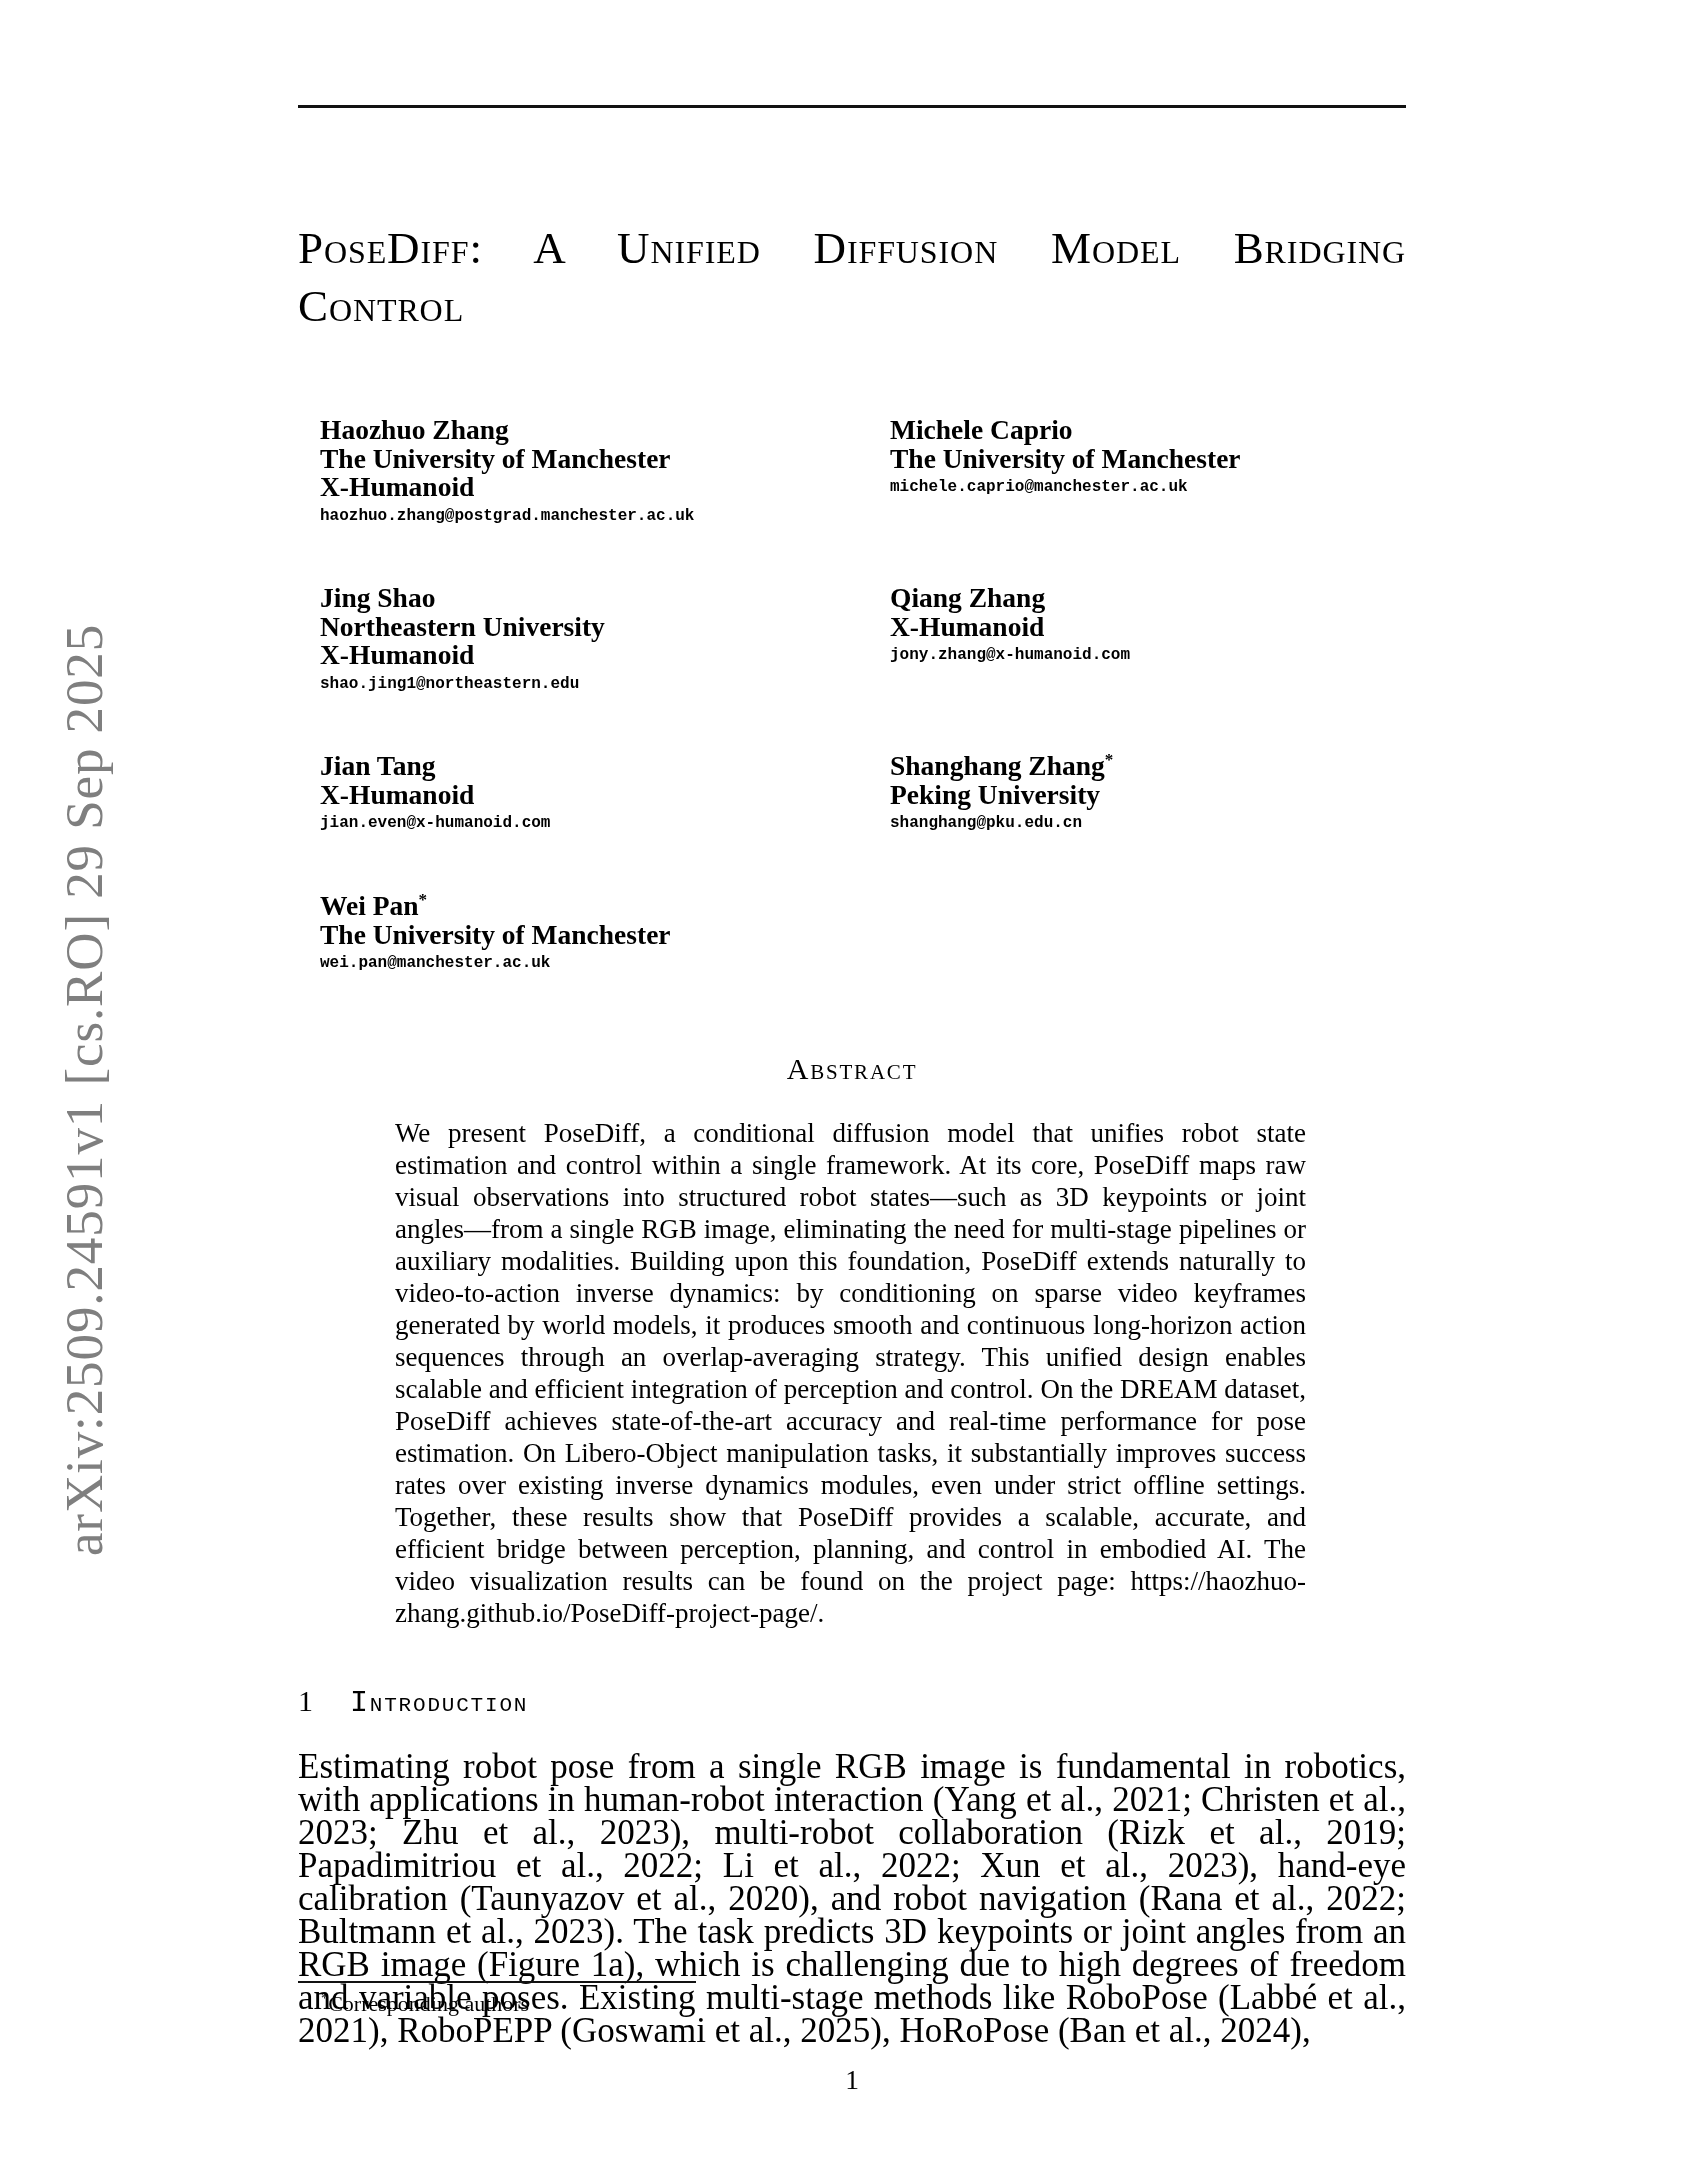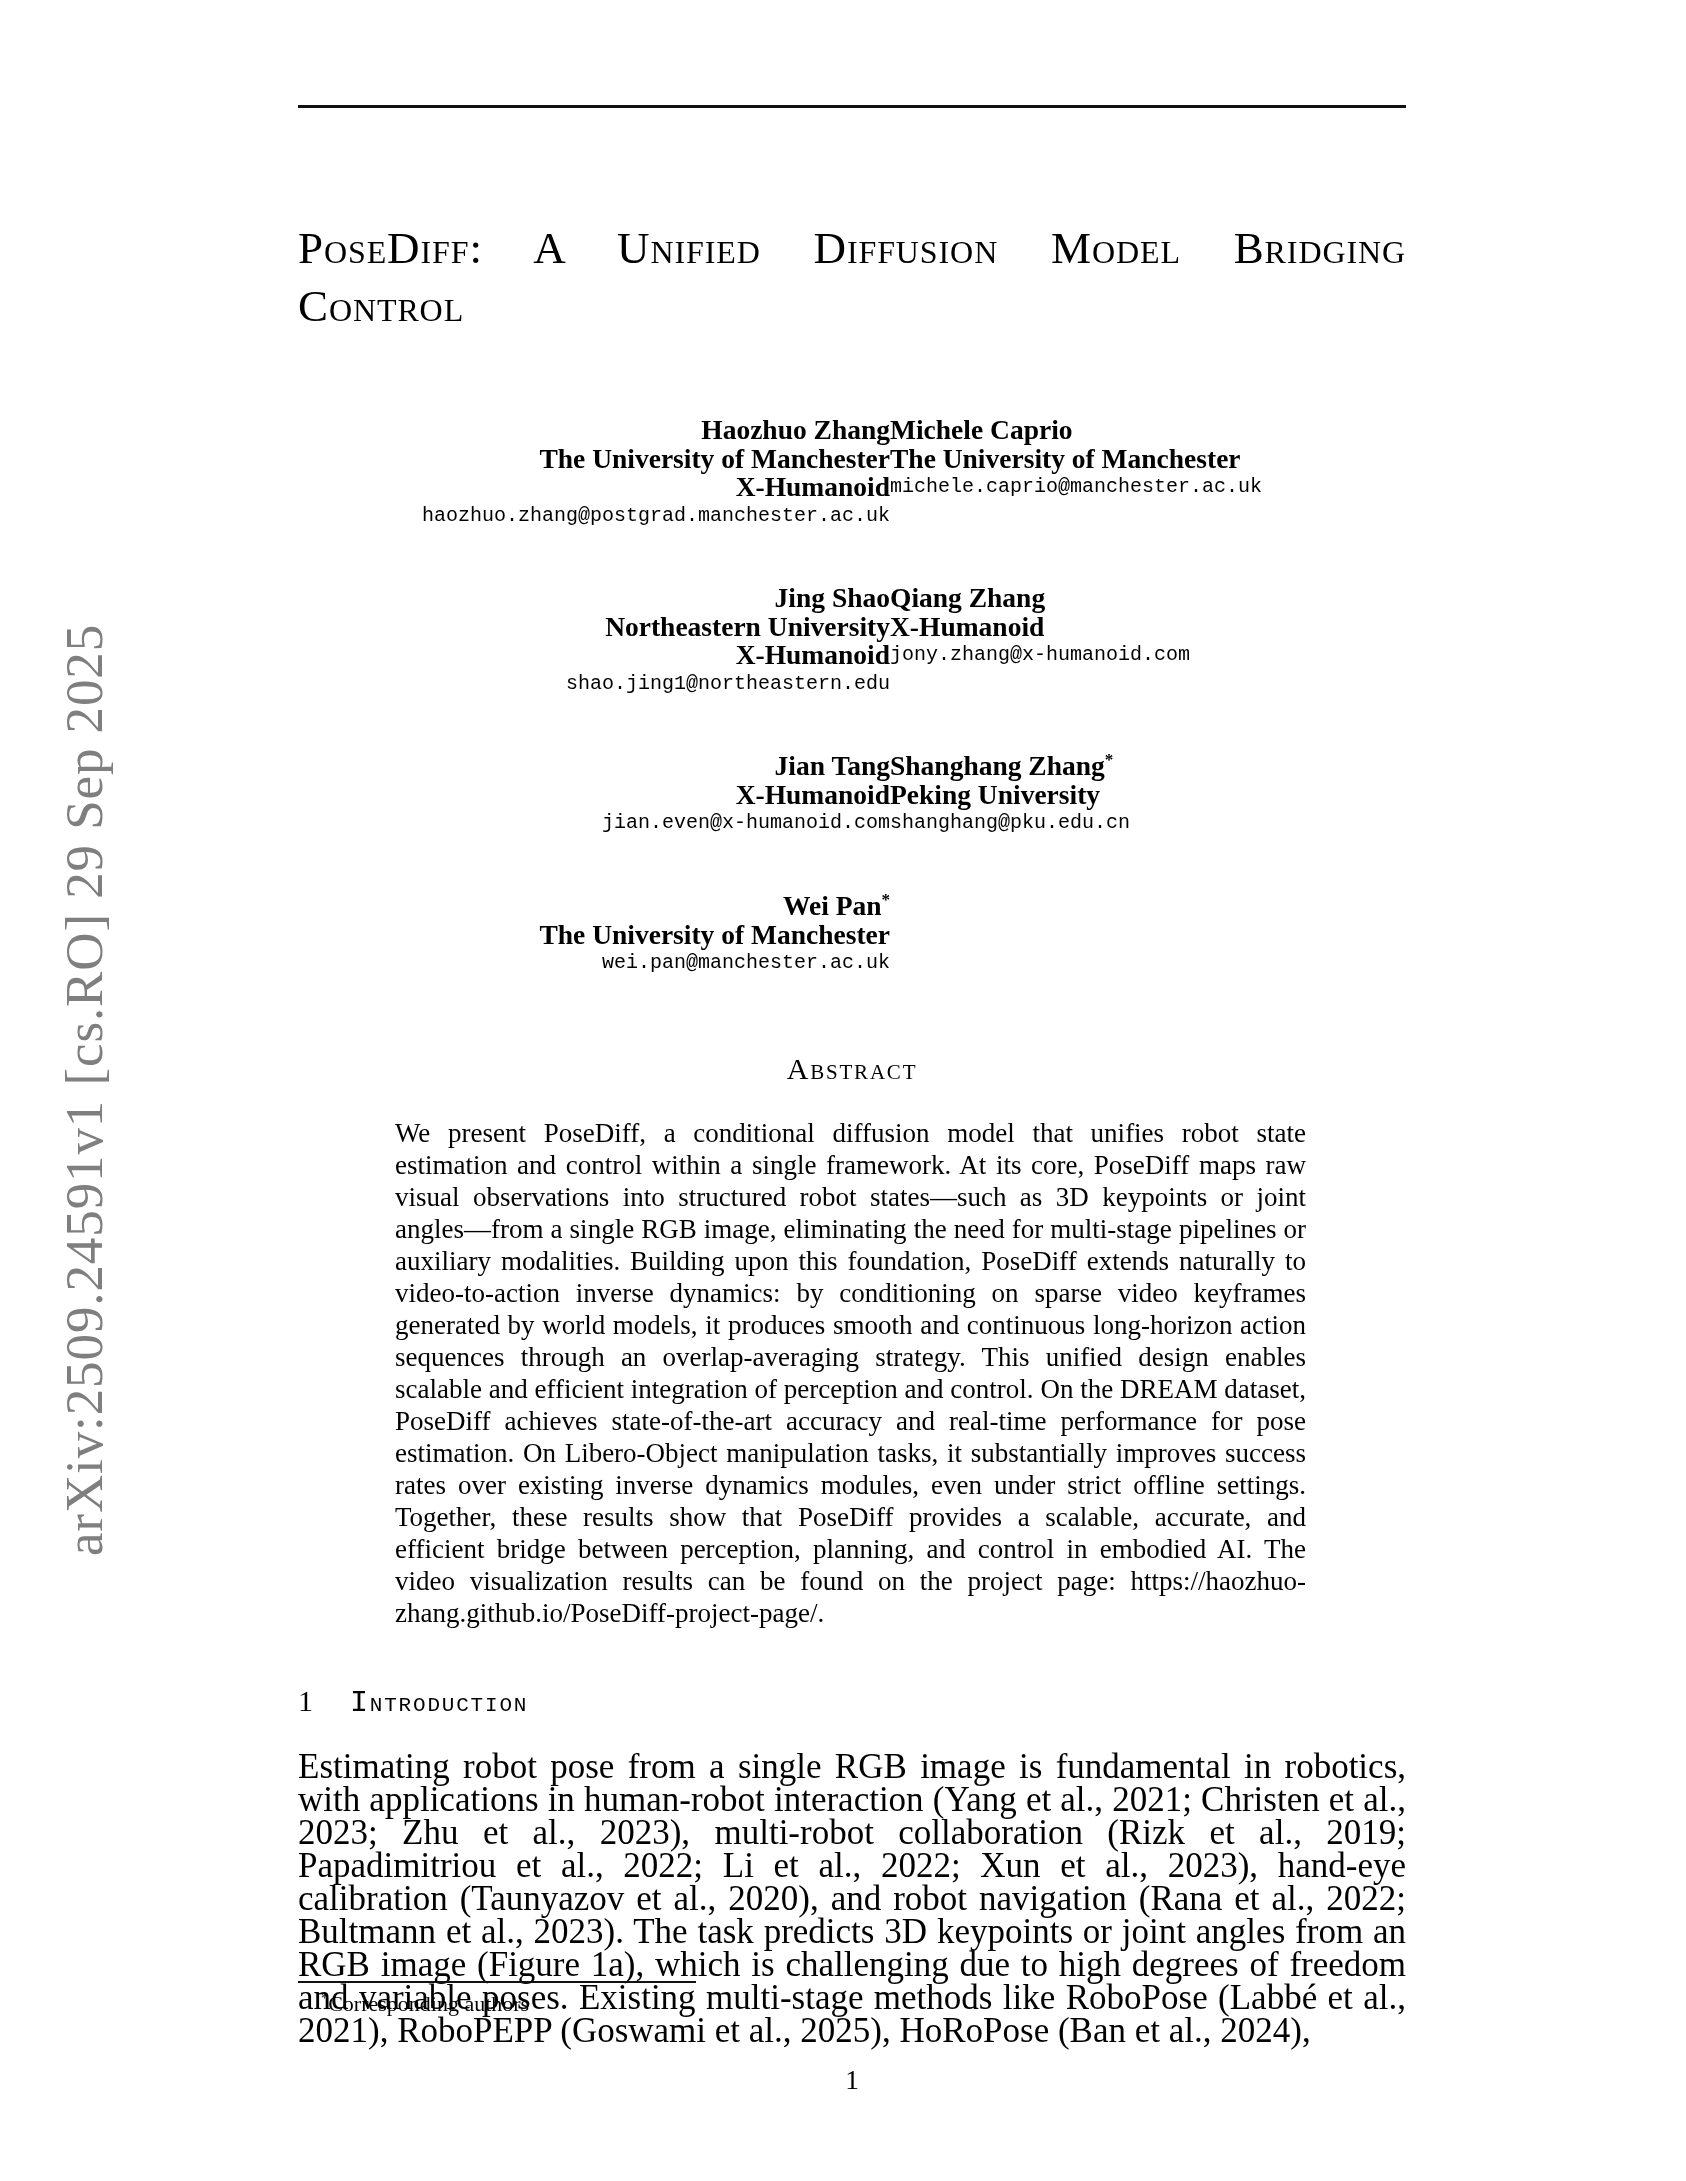--- a/index.html
+++ b/index.html
@@ -48,27 +48,27 @@
     display: grid;
     grid-template-columns: 570px 1fr;
     row-gap: 48px;
     font-size: 27.5px;
     line-height: 28.5px;
   }
   .author { font-weight: bold; }
   .author sup { font-size: 62%; font-weight: bold; }
   .a-email {
     font-family: "Liberation Mono", monospace;
-    font-weight: normal;
-    font-size: 20px;
+    font-weight: bold;
+    font-size: 16px;
     letter-spacing: 0px;
     white-space: nowrap;
   }
   .r1 { grid-row: 1; } .r2 { grid-row: 2; } .r3 { grid-row: 3; } .r4 { grid-row: 4; }
-  .c1 { grid-column: 1; text-align: right; } .c2 { grid-column: 2; }
+  .c1 { grid-column: 1; } .c2 { grid-column: 2; }
   .abstract-heading {
     position: absolute;
     left: 298px; top: 1052px;
     width: 1108px;
     text-align: center;
     font-variant: small-caps;
     font-size: 30px;
     letter-spacing: 1.8px;
   }
   .abstract-body {

